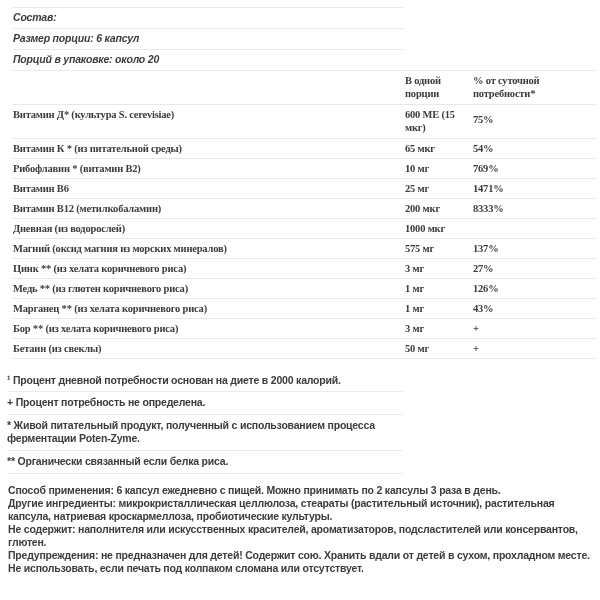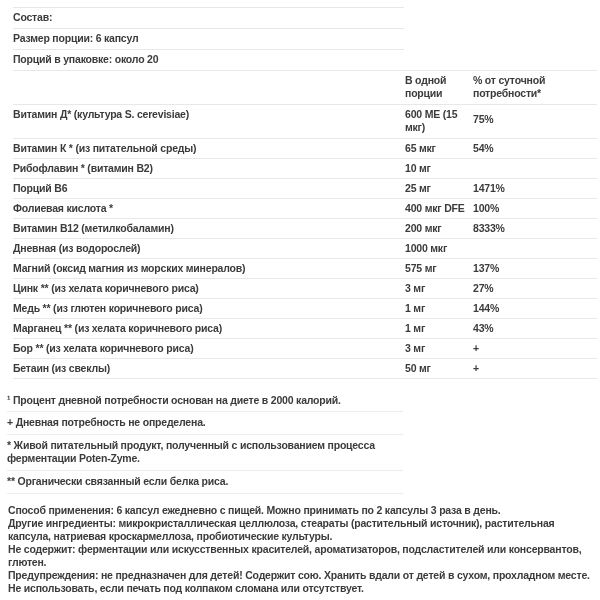--- a/index.html
+++ b/index.html
@@ -5,30 +5,30 @@
   * { margin:0; padding:0; box-sizing:border-box; }
   html,body { width:600px; height:600px; background:#ffffff; overflow:hidden; }
   body {
     font-family:"Liberation Sans", sans-serif;
     font-weight:700;
     font-size:10.5px;
     letter-spacing:-0.2px;
     color:#3b3b3b;
     line-height:13px;
   }
-  .top-block { margin-top:7px; margin-left:13px; width:391px; }
+  .top-block { margin-top:7px; margin-left:13px; width:391px;font-style:italic; }
   .info-row { border-top:1px solid #e8e8e8; padding:3px 0 4px; }
   .facts { margin-left:13px; margin-right:3px; border-bottom:1px solid #e8e8e8; }
   .frow {
     display:grid;
     grid-template-columns:392px 68px 1fr;
     border-top:1px solid #e8e8e8;
     align-items:start;
   }
-  .frow > div { padding-top:3px; padding-bottom:3px; }
+  .frow > div { padding-top:3px; padding-bottom:3px;font-family:Liberation Serif, serif; }
   .frow .amount { padding-right:4px; }
   .frow .dv { align-self:center; padding-top:0; padding-bottom:0; }
   .frow.header .dv { align-self:start; padding-top:3px; }
   .frow.header > div { padding-top:3px; padding-bottom:4px; }
   .frow.first > div { padding-bottom:4px; }
   .footnotes { margin-left:7px; width:396px; }
   .footnote { border-bottom:1px solid #ececec; padding:4px 0 5px; }
   .footnote.first { padding-top:7px; padding-bottom:4px;margin-top:8px; }
   .bottom-block { margin-left:8px; margin-right:5px; }
   .bottom-block p { }
@@ -56,30 +56,26 @@
     <div class="dv">75%</div>
   </div>
   <div class="frow">
     <div>Витамин К * (из питательной среды)</div>
     <div class="amount">65 мкг</div>
     <div class="dv">54%</div>
   </div>
   <div class="frow">
     <div>Рибофлавин * (витамин B2)</div>
     <div class="amount">10 мг</div>
+    <div class="dv">769%</div>
   </div>
   <div class="frow">
-    <div>Порций B6</div>
+    <div>Витамин B6</div>
     <div class="amount">25 мг</div>
     <div class="dv">1471%</div>
-  </div>
-  <div class="frow">
-    <div>Фолиевая кислота *</div>
-    <div class="amount">400 мкг DFE</div>
-    <div class="dv">100%</div>
   </div>
   <div class="frow">
     <div>Витамин B12 (метилкобаламин)</div>
     <div class="amount">200 мкг</div>
     <div class="dv">8333%</div>
   </div>
   <div class="frow">
     <div>Дневная (из водорослей)</div>
     <div class="amount">1000 мкг</div>
   </div>
@@ -89,44 +85,44 @@
     <div class="dv">137%</div>
   </div>
   <div class="frow">
     <div>Цинк ** (из хелата коричневого риса)</div>
     <div class="amount">3 мг</div>
     <div class="dv">27%</div>
   </div>
   <div class="frow">
     <div>Медь ** (из глютен коричневого риса)</div>
     <div class="amount">1 мг</div>
-    <div class="dv">144%</div>
+    <div class="dv">126%</div>
   </div>
   <div class="frow">
     <div>Марганец ** (из хелата коричневого риса)</div>
     <div class="amount">1 мг</div>
     <div class="dv">43%</div>
   </div>
   <div class="frow">
     <div>Бор ** (из хелата коричневого риса)</div>
     <div class="amount">3 мг</div>
     <div class="dv">+</div>
   </div>
   <div class="frow">
     <div>Бетаин (из свеклы)</div>
     <div class="amount">50 мг</div>
     <div class="dv">+</div>
   </div>
 </div>
 
 <div class="footnotes">
   <div class="footnote first">¹ Процент дневной потребности основан на диете в 2000 калорий.</div>
-  <div class="footnote">+ Дневная потребность не определена.</div>
+  <div class="footnote">+ Процент потребность не определена.</div>
   <div class="footnote">* Живой питательный продукт, полученный с использованием процесса ферментации Poten-Zyme.</div>
   <div class="footnote">** Органически связанный если белка риса.</div>
 </div>
 
 <div class="bottom-block">
   <p class="first">Способ применения:  6 капсул ежедневно с пищей. Можно принимать по 2 капсулы 3 раза в день.</p>
   <p>Другие ингредиенты: микрокристаллическая целлюлоза, стеараты (растительный источник), растительная капсула, натриевая кроскармеллоза, пробиотические культуры.</p>
-  <p>Не содержит: ферментации или искусственных красителей, ароматизаторов, подсластителей или консервантов, глютен.</p>
+  <p>Не содержит: наполнителя или искусственных красителей, ароматизаторов, подсластителей или консервантов, глютен.</p>
   <p>Предупреждения: не предназначен для детей! Содержит сою. Хранить вдали от детей в сухом, прохладном месте. Не использовать, если печать под колпаком сломана или отсутствует.</p>
 </div>
 
 </body></html>

